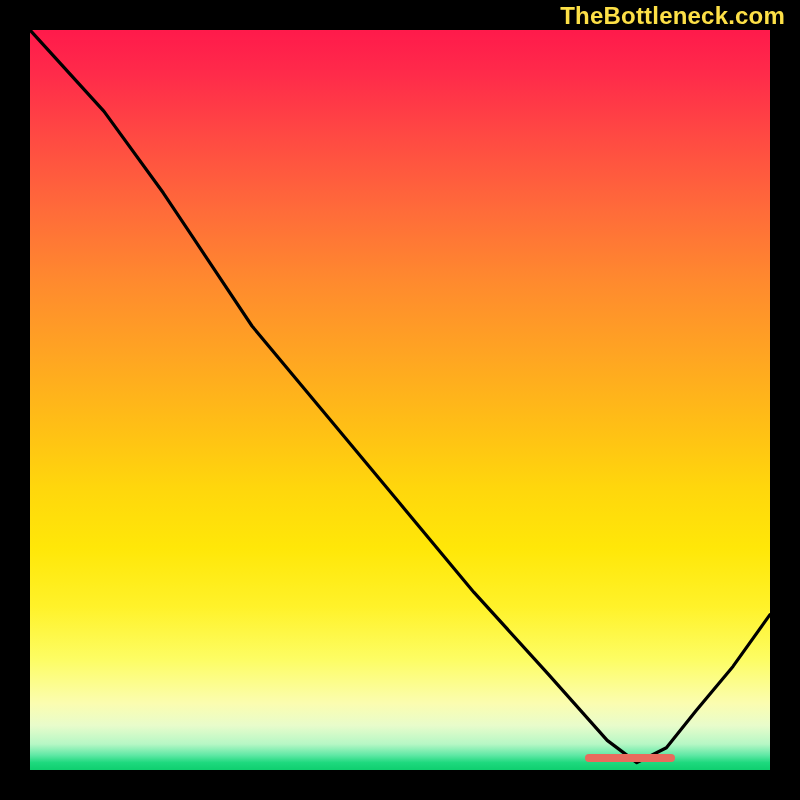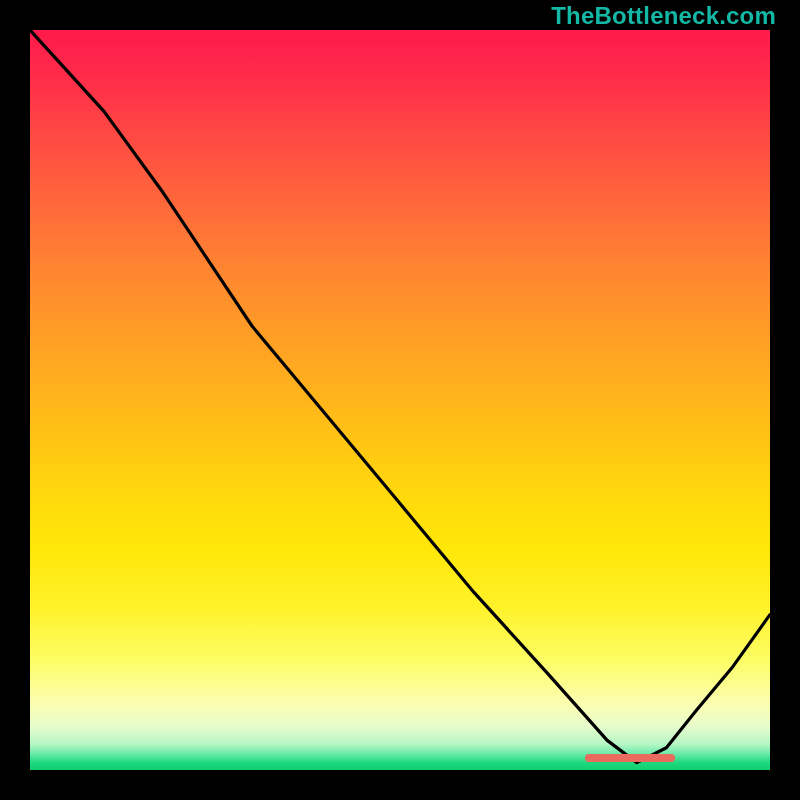--- a/index.html
+++ b/index.html
@@ -12,22 +12,22 @@
   }
   .frame {
     position: relative;
     width: 800px;
     height: 800px;
     background: #000;
   }
   .watermark {
     position: absolute;
     top: 2px;
-    right: 24px;
-    color: #14b8a6;
+    right: 15px;
+    color: #fde047;
     font-family: Arial, Helvetica, sans-serif;
     font-size: 24px;
     font-weight: bold;
     letter-spacing: 0.2px;
     user-select: none;
   }
   .plot {
     position: absolute;
     left: 30px;
     top: 30px;

